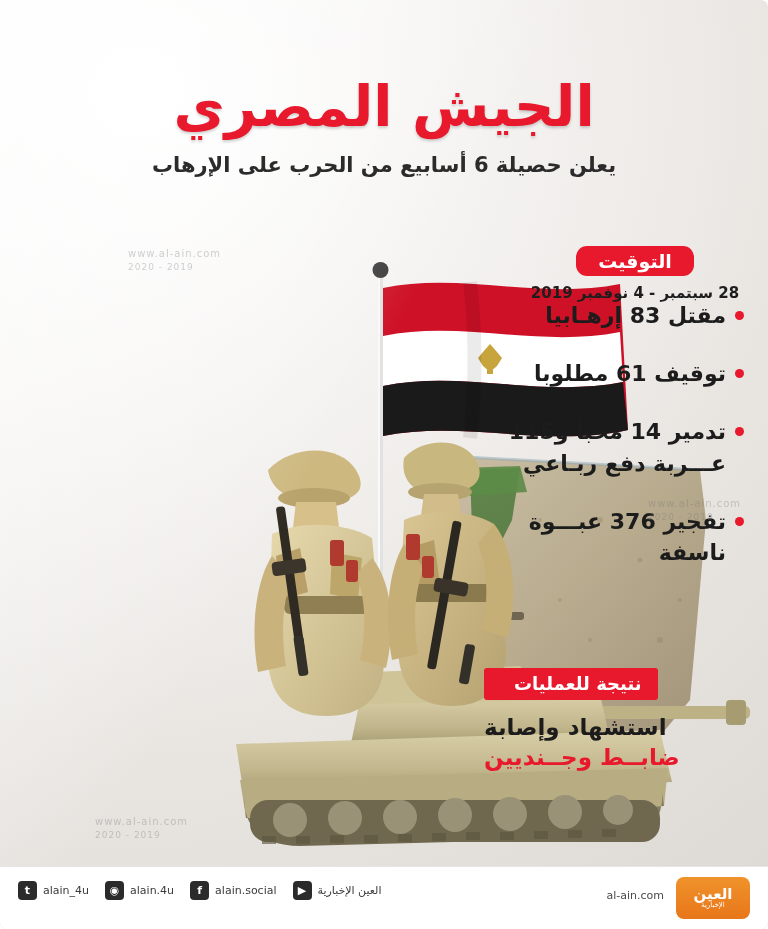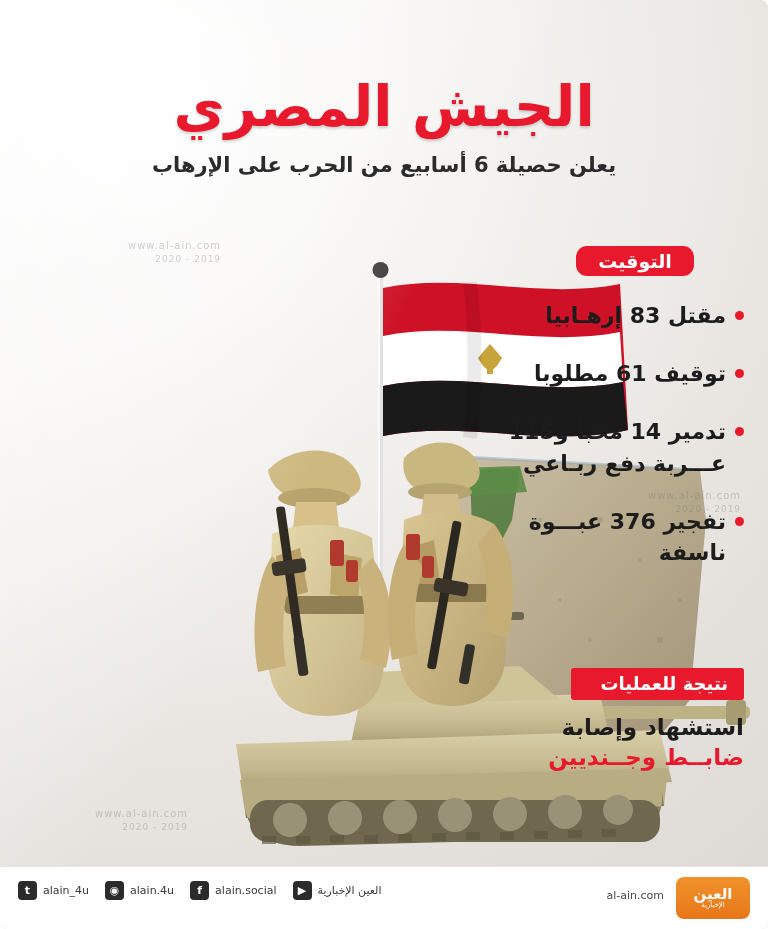--- a/index.html
+++ b/index.html
@@ -88,21 +88,21 @@
     right:0;top:11px;
     width:9px;height:9px;
     border-radius:50%;
     background:#e8192c;
   }
 
   
   .result{
     position:absolute;top:668px;right:24px;
     width:260px;
-    text-align:right;
+    text-align:left;
   }
   .result .ribbon{
     display:inline-block;
     background:#e8192c;
     color:#fff;
     font-size:18px;
     font-weight:bold;
     padding:5px 16px 6px 30px;
     border-radius:3px;
     letter-spacing:1px;
@@ -120,23 +120,24 @@
     color:#e8192c;
     letter-spacing:2px;
   }
 
   
   .wm{
     position:absolute;
     color:rgba(120,120,120,.35);
     font-size:9px;
     letter-spacing:1px;
-    text-align:right;
+    text-align:left;
     line-height:1.5;
     transform:none;
+    margin-top:8px;
   }
   .wm .big{font-size:10px;}
   .wm-1{top:238px;left:128px;}
   .wm-2{top:488px;left:648px;}
   .wm-3{top:806px;left:95px;}
 
   
   .scene{position:absolute;left:0;top:0;width:768px;height:929px;pointer-events:none;}
 
   
@@ -339,20 +340,21 @@
 
   <div class="sheen"></div>
 
   <div class="header">
     <h1 class="title">الجيش المصري</h1>
     <p class="subtitle">يعلن حصيلة 6 أسابيع من الحرب على الإرهاب</p>
   </div>
 
   <div class="date-badge">
     <span class="pill">التوقيت</span>
+    <div class="range">28 سبتمبر - 4 نوفمبر 2019</div>
   </div>
 
   <div class="stats">
     <div class="stat">
       <span class="dot"></span>
       <span>مقتل 83 إرهـابيا</span>
     </div>
     <div class="stat">
       <span class="dot"></span>
       <span>توقيف 61 مطلوبا</span>

